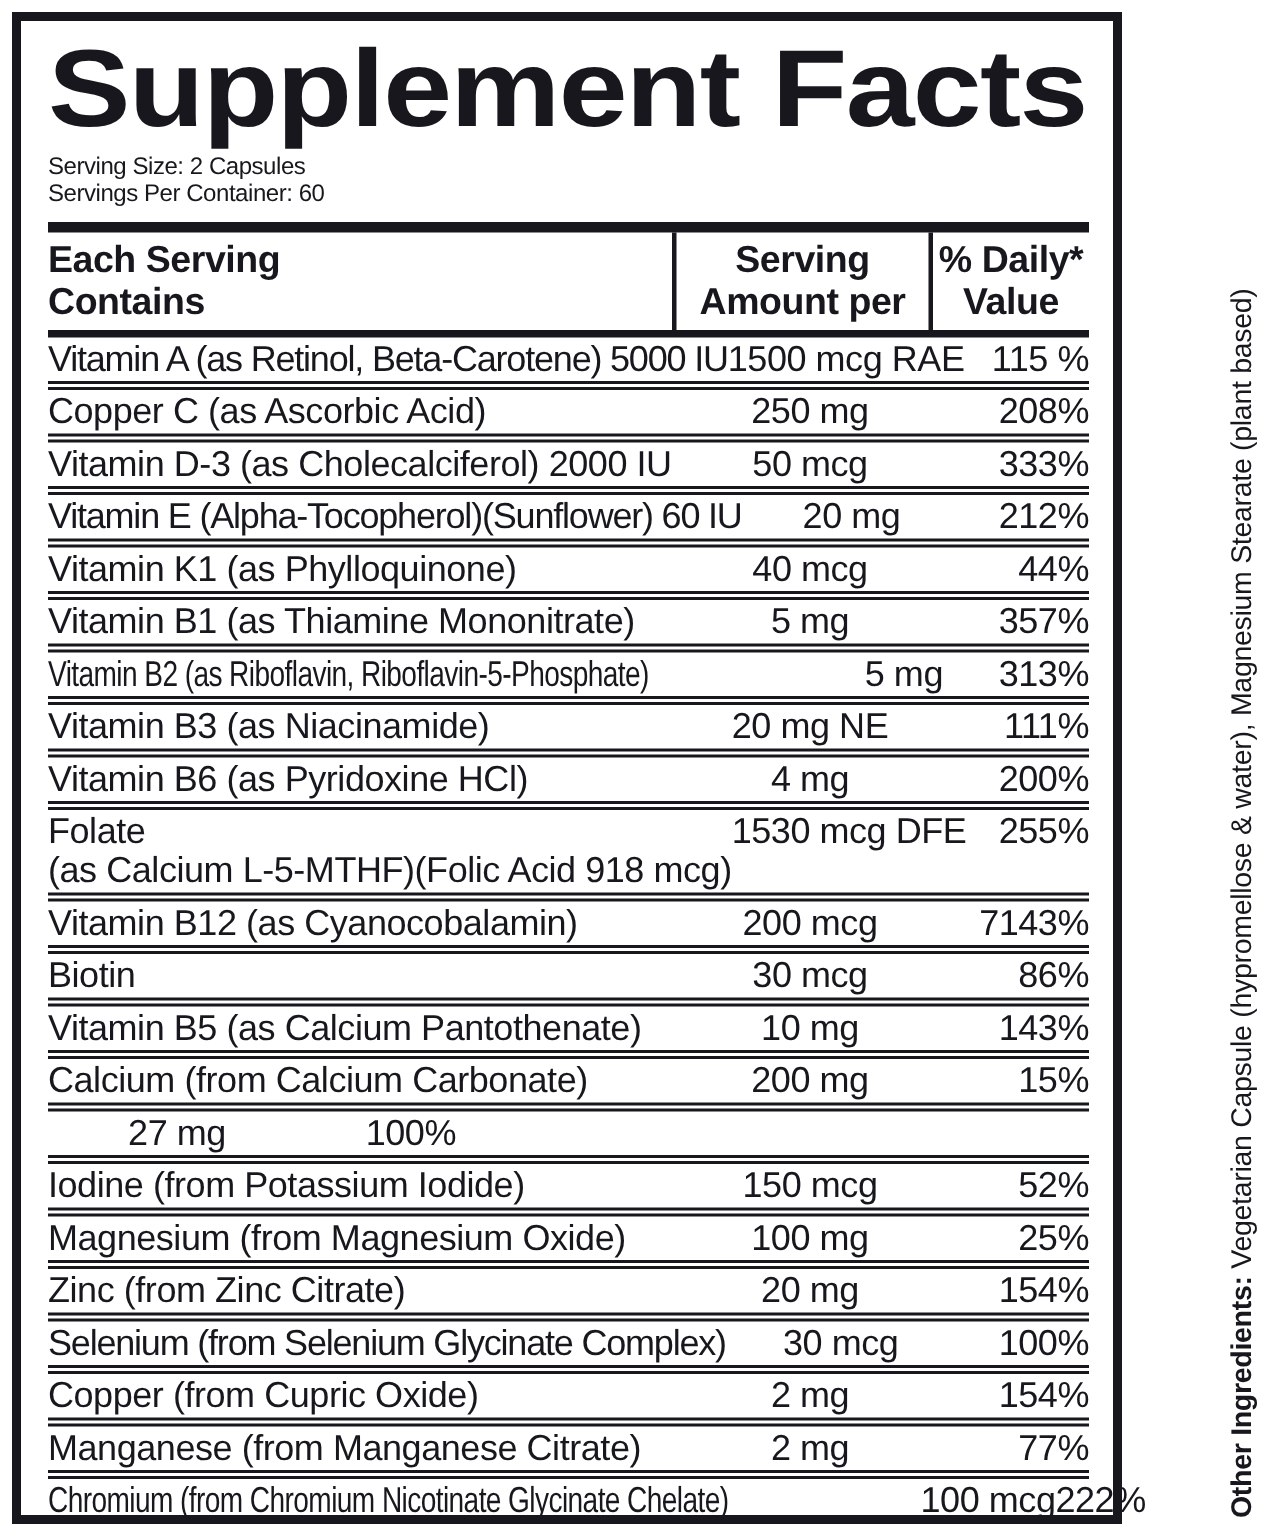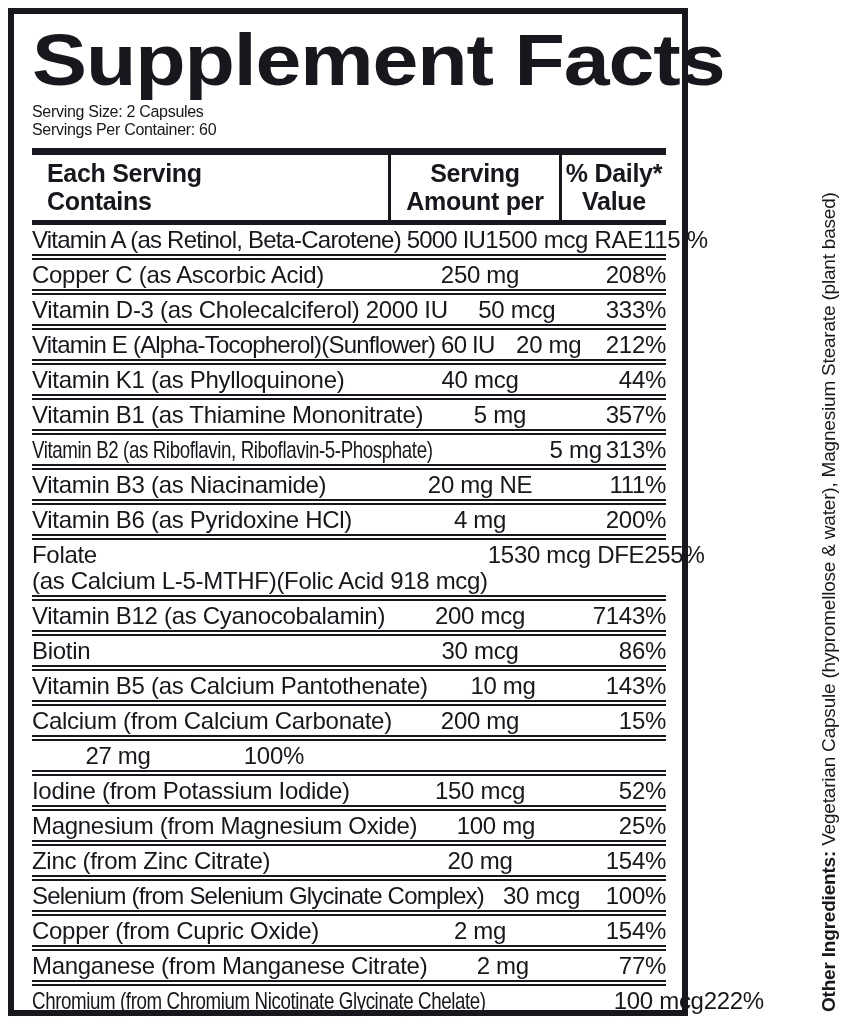--- a/index.html
+++ b/index.html
@@ -2,37 +2,37 @@
 <html><head>
 <meta charset="utf-8">
 <style>
   html,body{margin:0;padding:0;background:#ffffff;}
   body{
     width:849px;height:1024px;position:relative;overflow:hidden;
     font-family:"Liberation Sans", sans-serif;color:#17171d;
     -webkit-font-smoothing:antialiased;
   }
   .label-box{
-    position:absolute;left:8px;top:8px;width:680px;height:1008px;
+    position:absolute;left:8px;top:8px;width:740px;height:1008px;
     border:6px solid #17171d;box-sizing:border-box;
     padding:0 16px 0 18px;background:#ffffff;
   }
   .title{
     font-size:73px;font-weight:700;line-height:.98;letter-spacing:-1px;
     transform:scaleX(1.13);transform-origin:left center;
     white-space:nowrap;margin-top:10px;
   }
   .serving{font-size:16px;line-height:1.16;margin-top:7px;letter-spacing:-0.3px;}
   .thick-bar{height:7px;background:#17171d;margin-top:8px;}
   .hdr-row{
     display:flex;align-items:stretch;border-bottom:5px solid #17171d;
     font-weight:700;font-size:25px;line-height:1.12;letter-spacing:-0.3px;
     padding:4px 0 5px;
   }
-  .hdr-col1{flex:1;margin-left:15px;}
+  .hdr-col1{flex:1;}
   .hdr-col2{width:168px;text-align:center;align-self:center;}
   .hdr-col3{width:104px;text-align:center;align-self:center;}
   .vdiv{width:3px;background:#17171d;margin:-4px 0 -5px;}
   .rows{}
   .trow{
     display:flex;align-items:flex-start;
     font-size:24px;line-height:26px;letter-spacing:-0.3px;
     padding:2px 0 1px;border-bottom:6px double #17171d;
   }
   .trow:last-child{border-bottom:none;}

